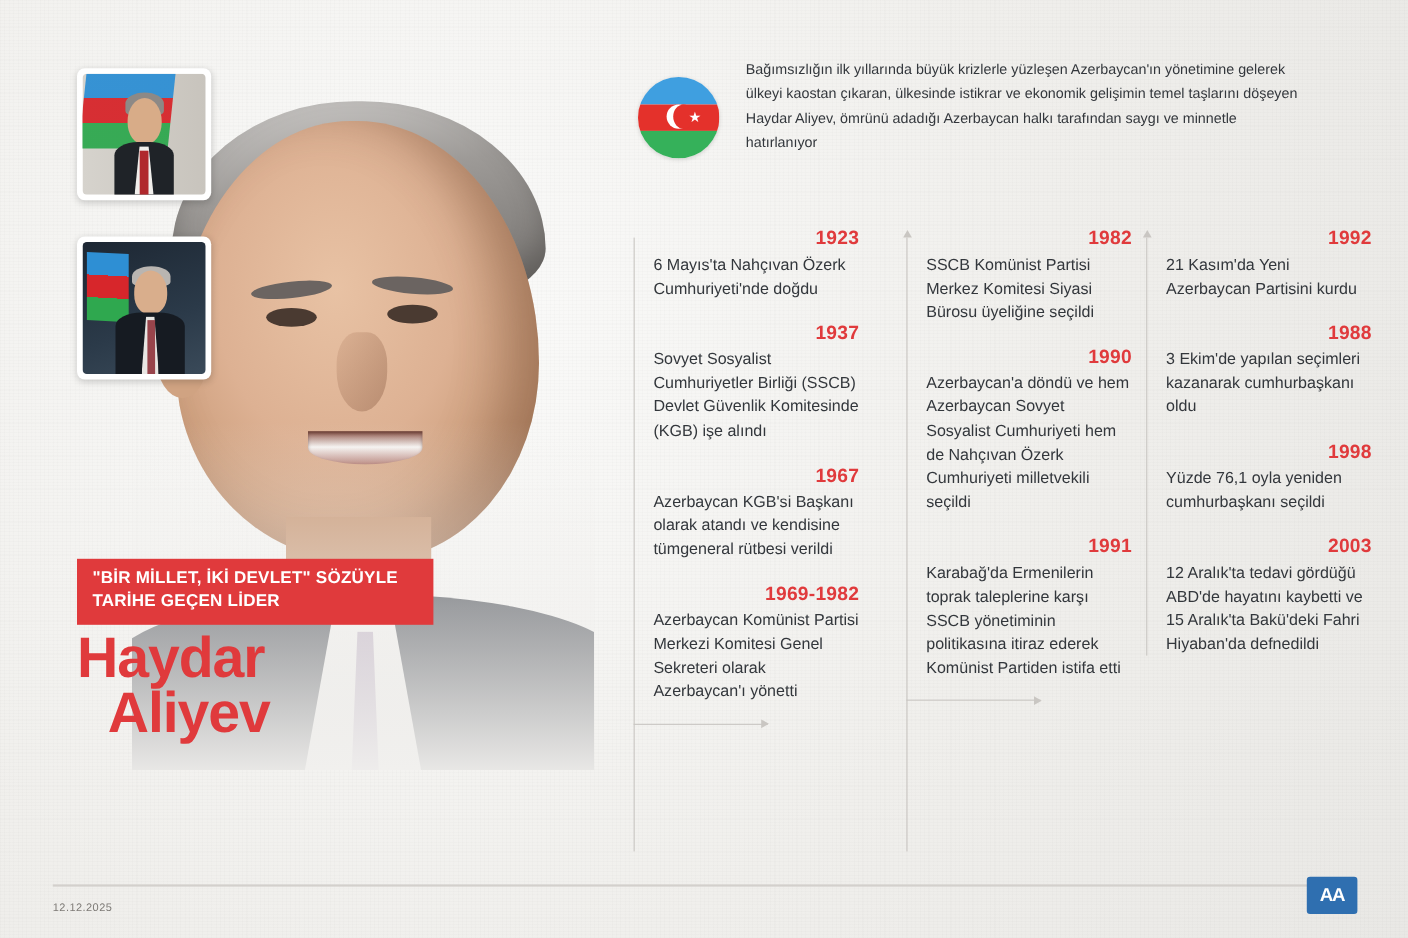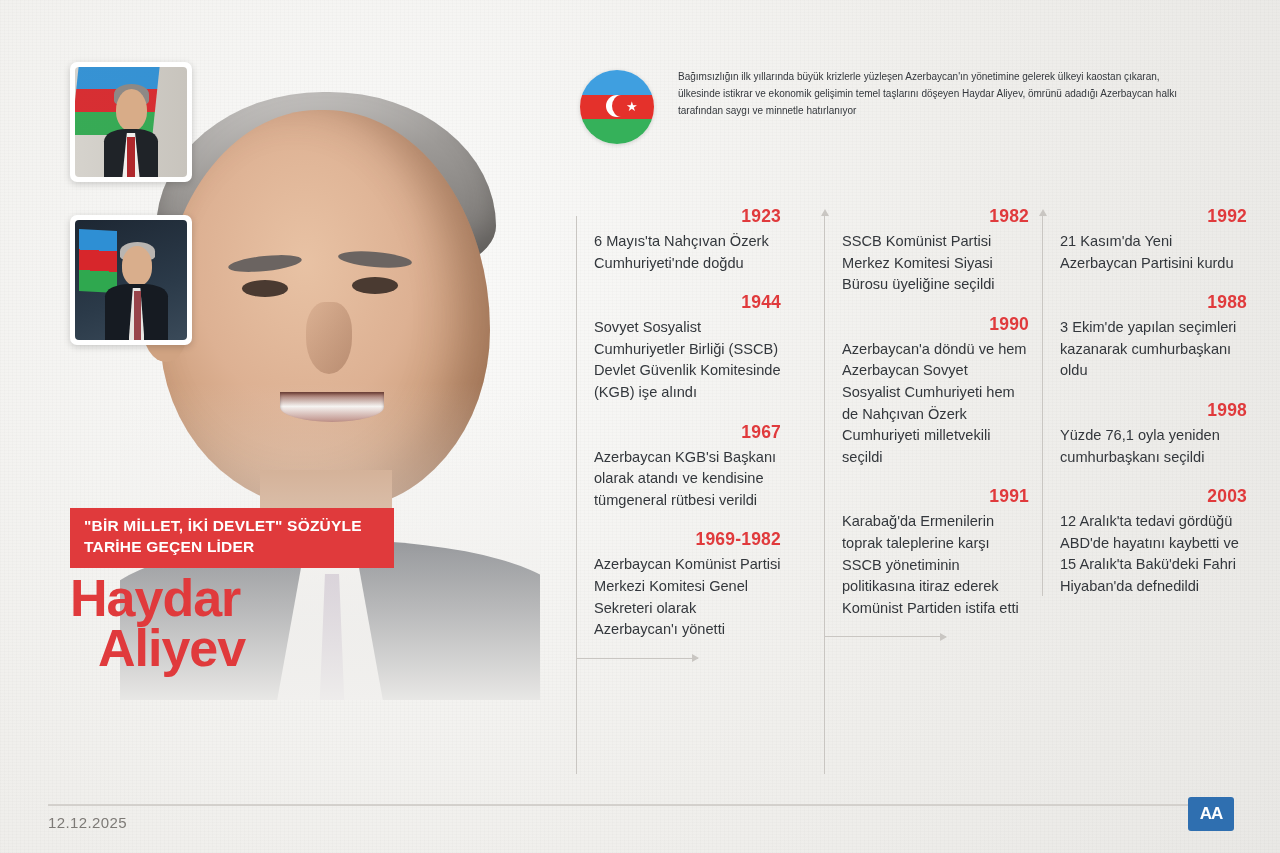--- a/index.html
+++ b/index.html
@@ -215,23 +215,23 @@
     position: absolute; left: 32px; top: 25px;
     width: 19px; height: 22px; border-radius: 50%;
     background: #e4312b;
   }
   .flag-circle .star {
     position: absolute; left: 46px; top: 30px;
     color: #fff; font-size: 13px; line-height: 13px;
   }
   .intro {
     position: absolute;
-    left: 678px; top: 68px;
+    left: 678px; top: 52px;
     width: 510px;
-    font-size: 10px;
+    font-size: 13px;
     line-height: 1.72;
     color: #33373c;
   }
 
   
   .cols {
     position: absolute;
     left: 576px; top: 206px;
     width: 640px; height: 580px;
   }
@@ -290,21 +290,21 @@
   
   .footer-line {
     position: absolute;
     left: 48px; right: 48px; bottom: 47px;
     height: 2px;
     background: #d3d0cc;
   }
   .footer-date {
     position: absolute;
     left: 48px; bottom: 22px;
-    font-size: 15px;
+    font-size: 10px;
     color: #7d7a76;
     letter-spacing: .4px;
   }
   .aa-logo {
     position: absolute;
     right: 46px; bottom: 22px;
     width: 46px; height: 34px;
     background: #2f6fb0;
     border-radius: 3px;
     color: #fff;
@@ -384,21 +384,21 @@
 
   <div class="cols">
 
     <div class="col" id="col-1">
       <div class="vline"></div>
       <div class="event">
         <div class="year">1923</div>
         <div class="desc">6 Mayıs'ta Nahçıvan Özerk Cumhuriyeti'nde doğdu</div>
       </div>
       <div class="event">
-        <div class="year">1944</div>
+        <div class="year">1937</div>
         <div class="desc">Sovyet Sosyalist Cumhuriyetler Birliği (SSCB) Devlet Güvenlik Komitesinde (KGB) işe alındı</div>
       </div>
       <div class="event">
         <div class="year">1967</div>
         <div class="desc">Azerbaycan KGB'si Başkanı olarak atandı ve kendisine tümgeneral rütbesi verildi</div>
       </div>
       <div class="event">
         <div class="year">1969-1982</div>
         <div class="desc">Azerbaycan Komünist Partisi Merkezi Komitesi Genel Sekreteri olarak Azerbaycan'ı yönetti</div>
       </div>

